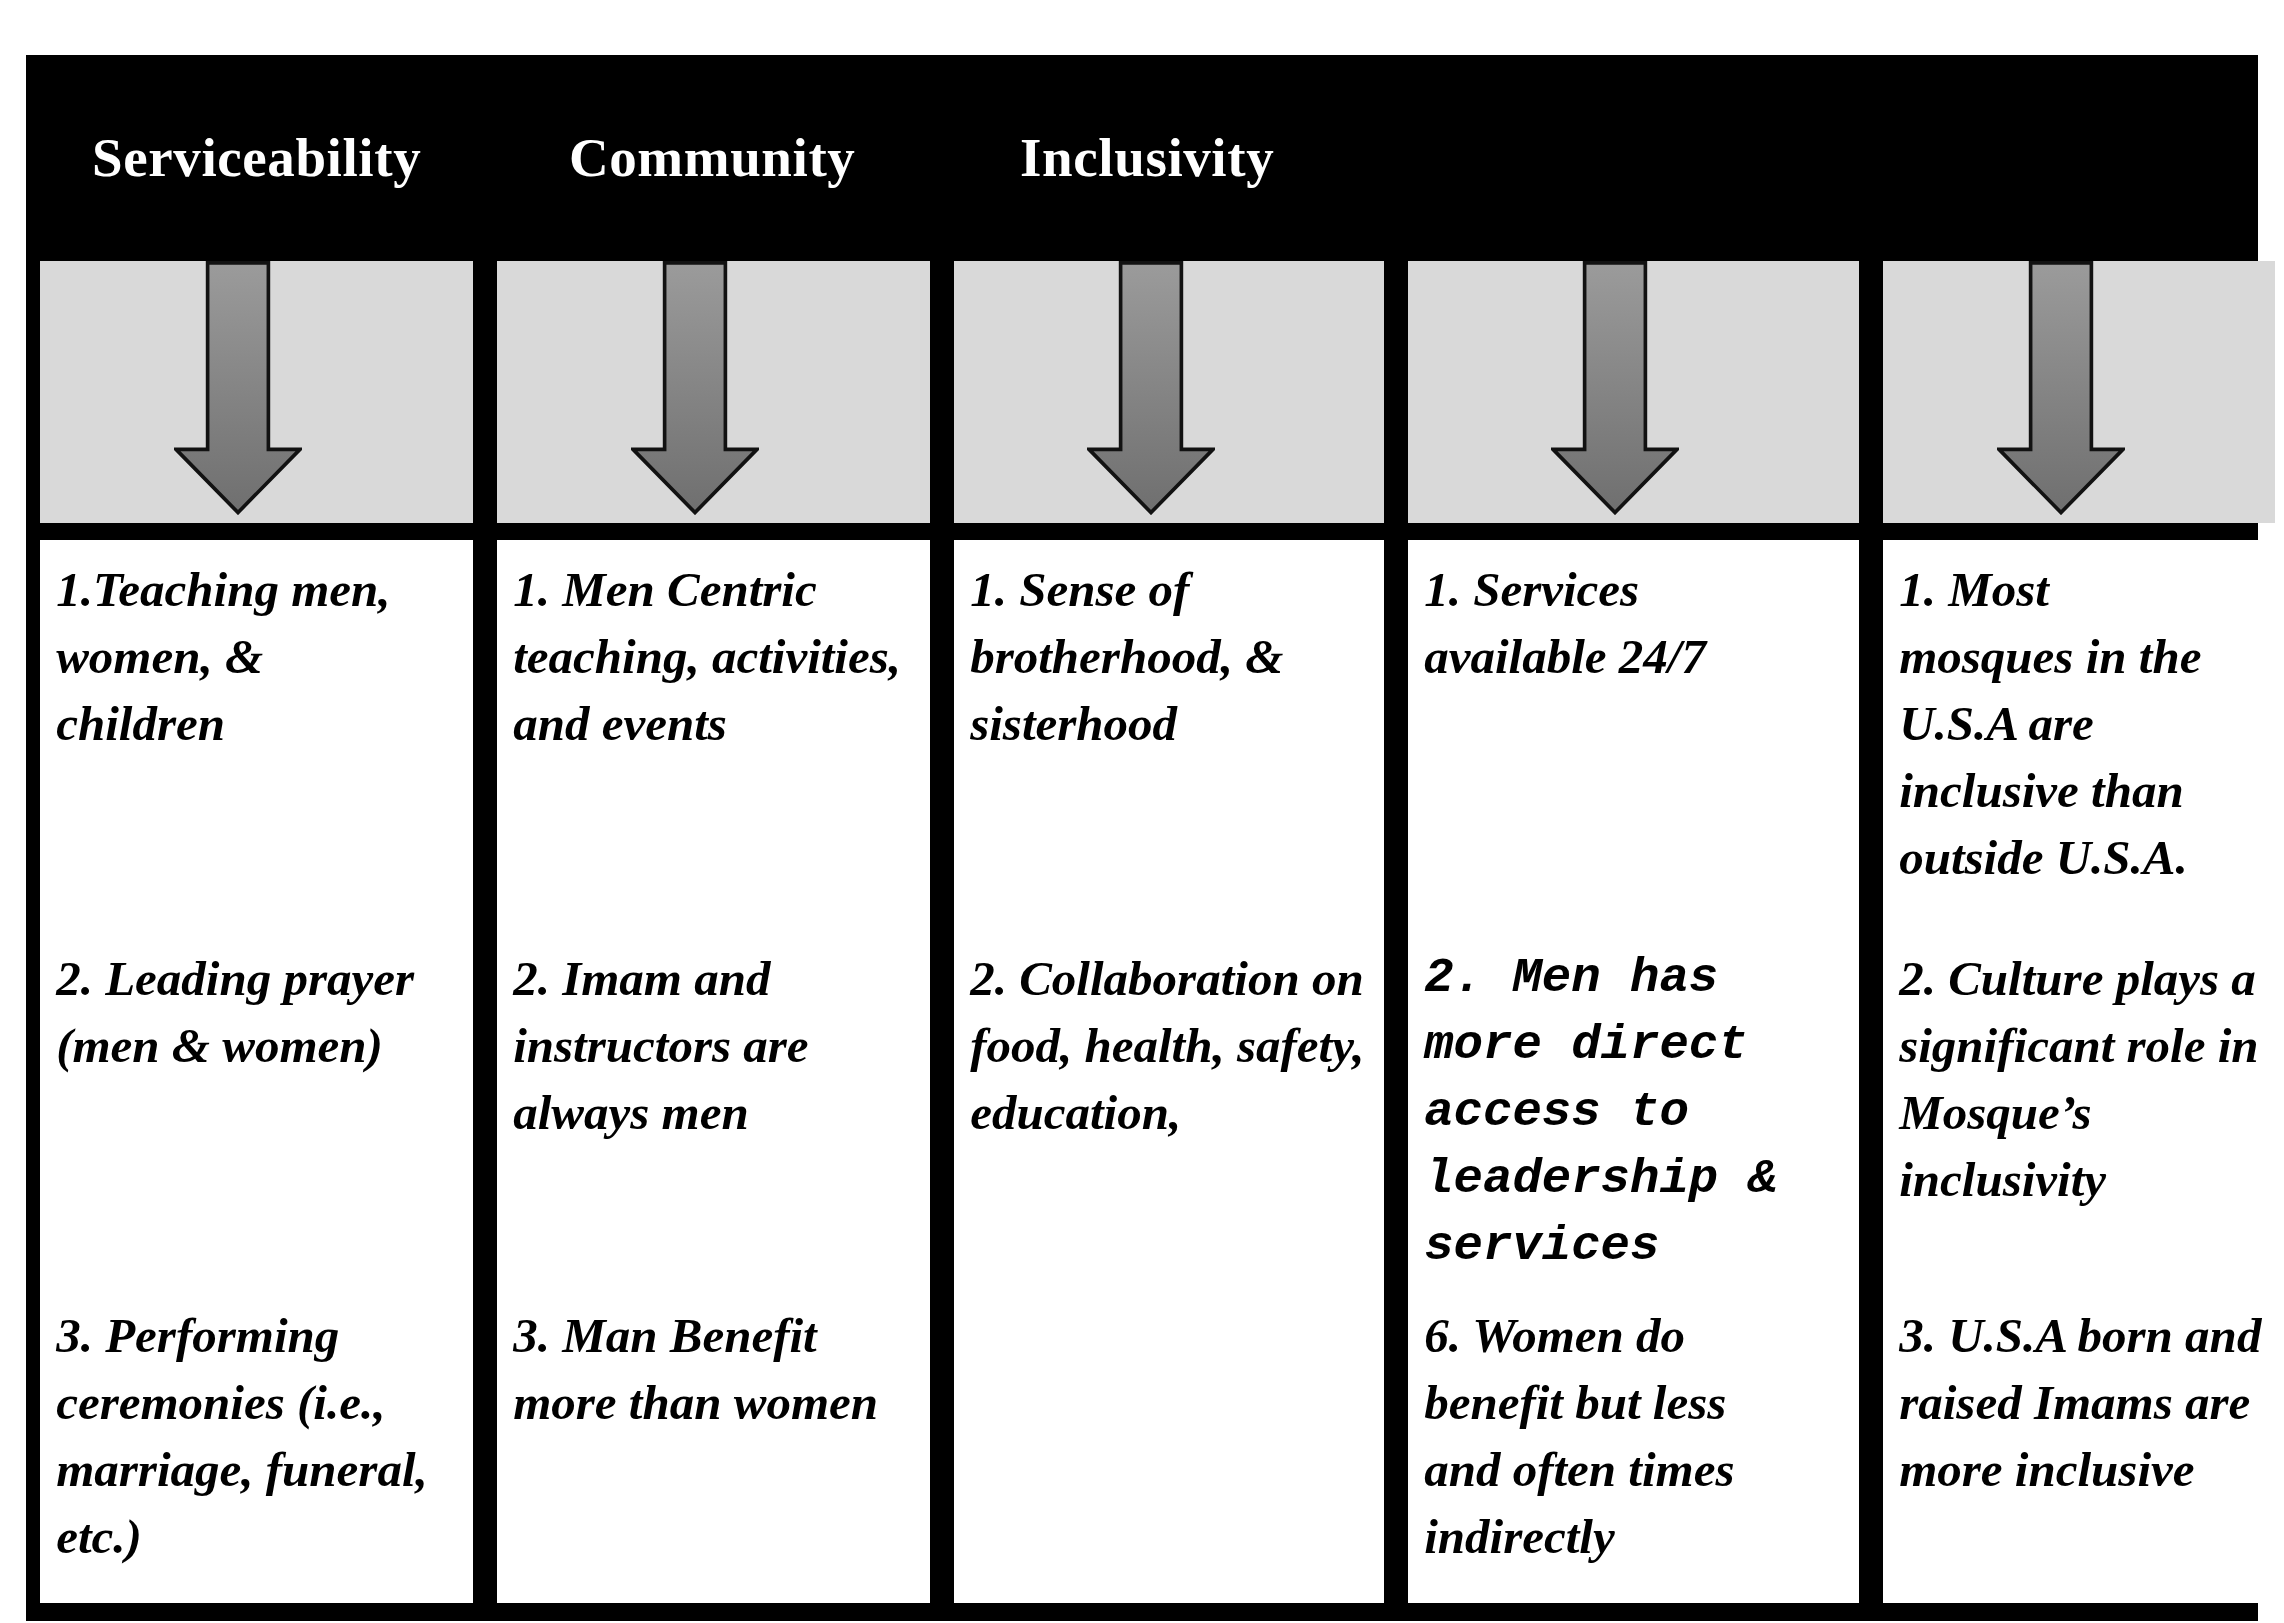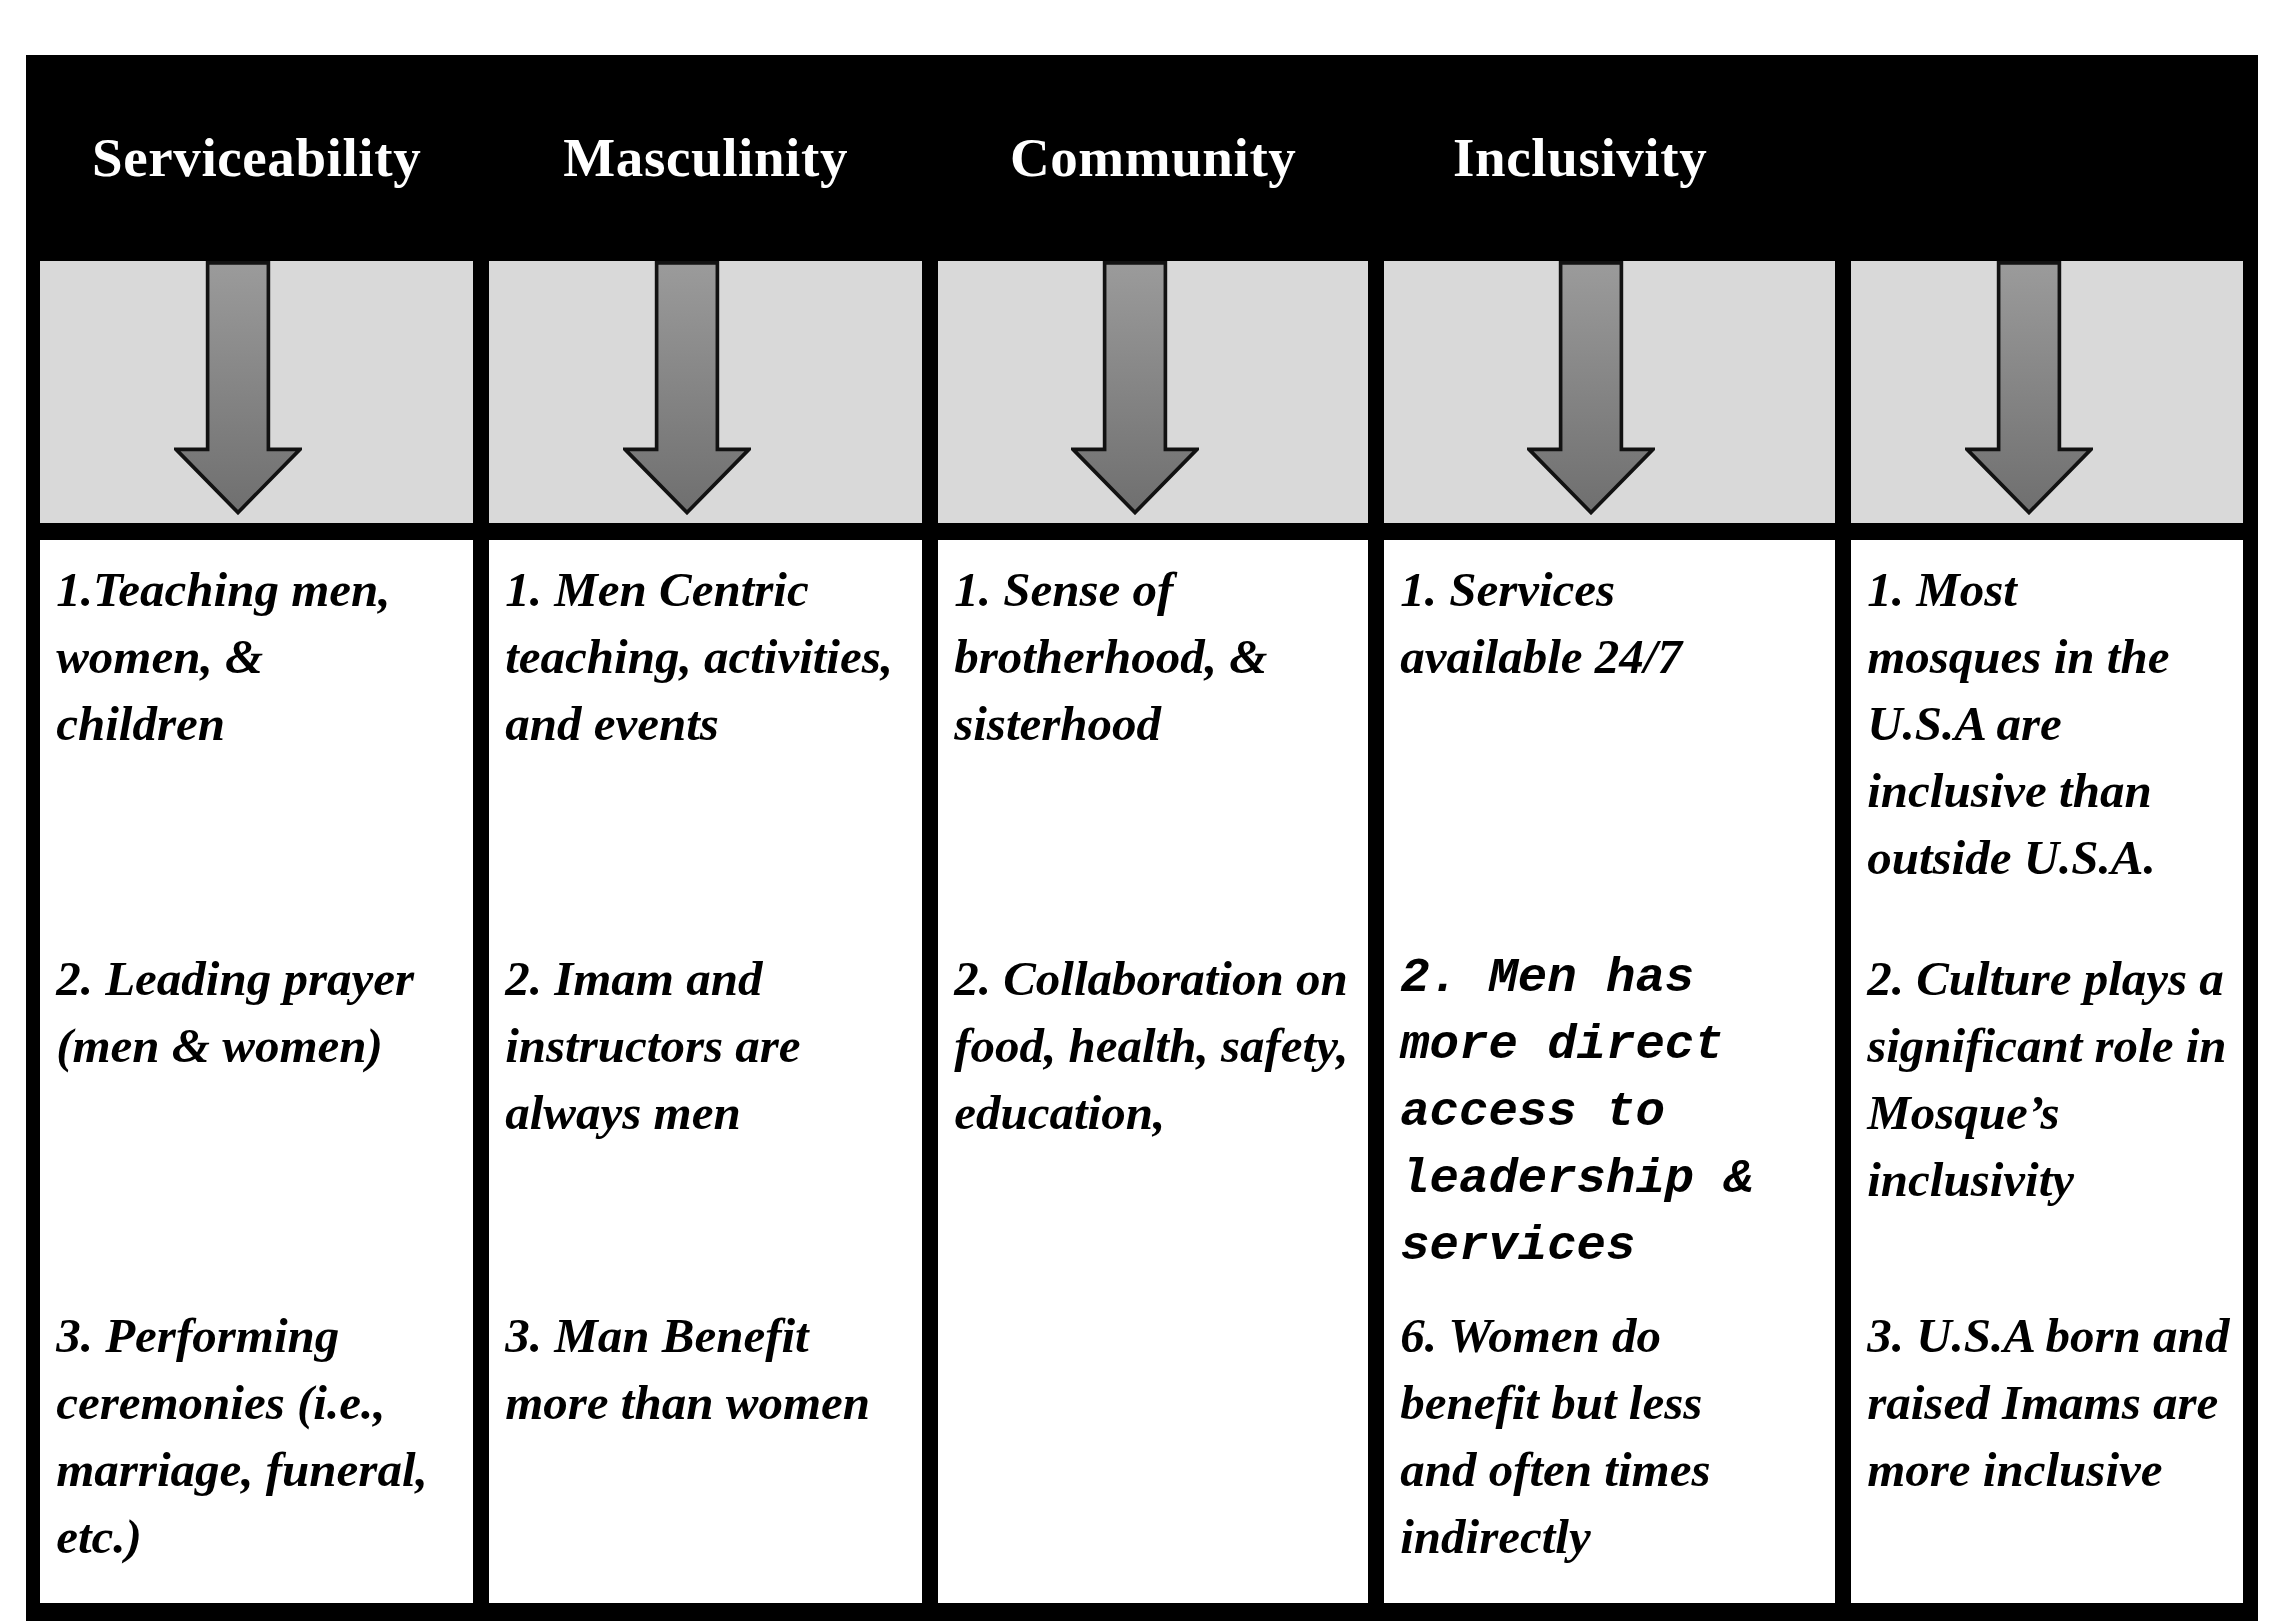--- a/index.html
+++ b/index.html
@@ -11,21 +11,21 @@
     overflow:hidden;
   }
   .table{
     position:absolute;left:25.6px;top:55px;
     width:2232px;height:1566px;
     background:var(--border,#000000);
     box-sizing:border-box;
     padding:0 14.6px 18px 14.6px;
     display:flex;flex-direction:column;
   }
-  .row{display:flex;gap:16px;}
+  .row{display:flex;gap:24px;}
   .c0{width:433px;} .c1{width:433px;} .c2{width:430px;} .c3{width:451px;} .c4{width:392px;}
   .cell{box-sizing:border-box;flex:none;}
 
   
   .row-header{height:206px;}
   .header-cell{
     background:var(--header_bg,#000000);
     color:var(--header_text,#ffffff);
     display:flex;align-items:center;justify-content:center;
     font-weight:bold;font-size:55px;letter-spacing:0.6px;
@@ -64,23 +64,20 @@
 </style>
 </head>
 <body>
 
 <div class="stage">
   <div class="table">
 
     <div class="row row-header">
       <div class="cell c0 header-cell">
         <span>Serviceability</span>
-      </div>
-      <div class="cell c1 header-cell">
-        <span>Masculinity</span>
       </div>
       <div class="cell c2 header-cell">
         <span>Community</span>
       </div>
       <div class="cell c4 header-cell">
         <span>Inclusivity</span>
       </div>
     </div>
 
     <div class="row row-arrows">

